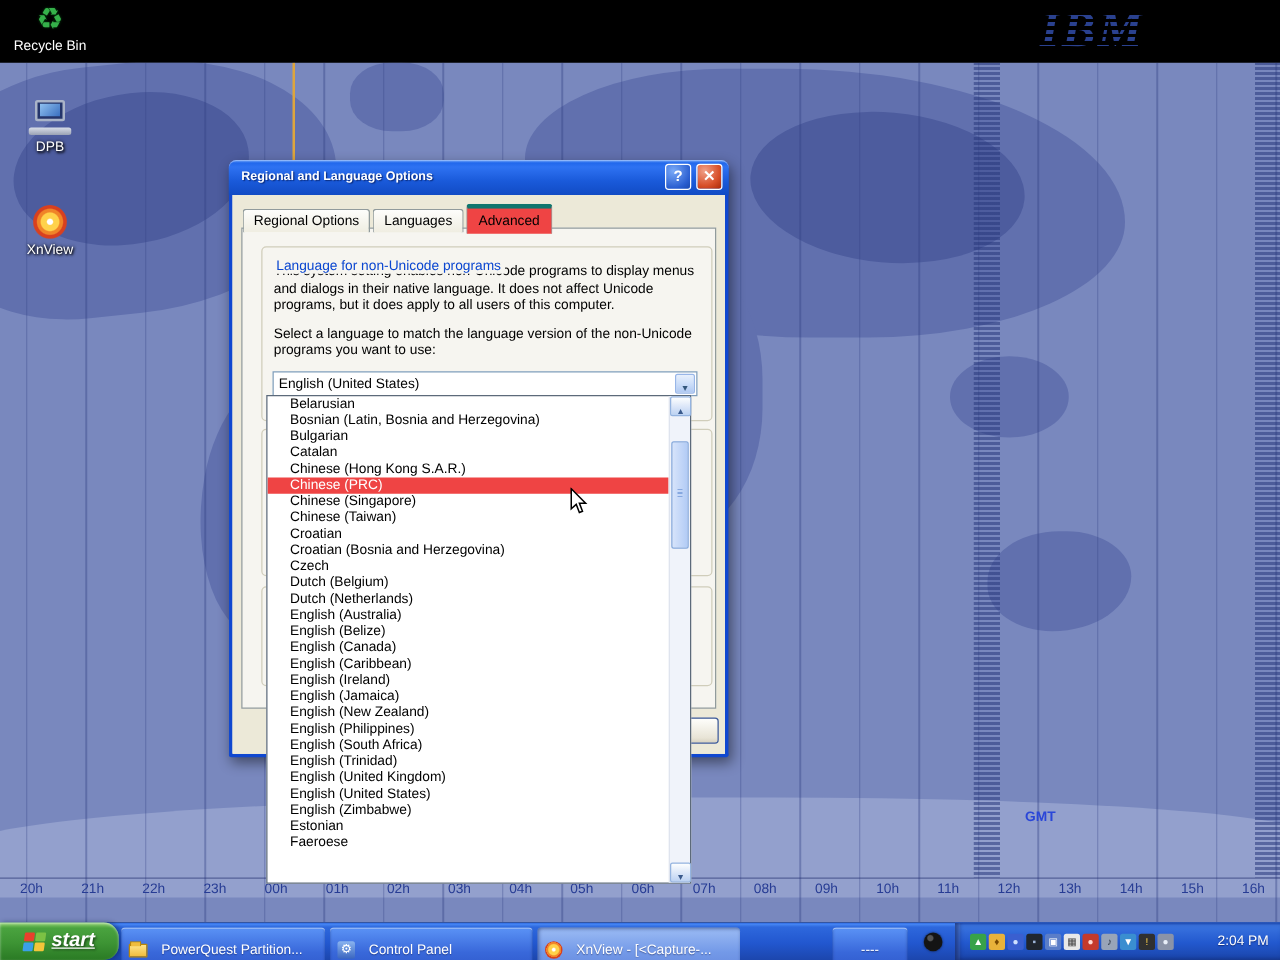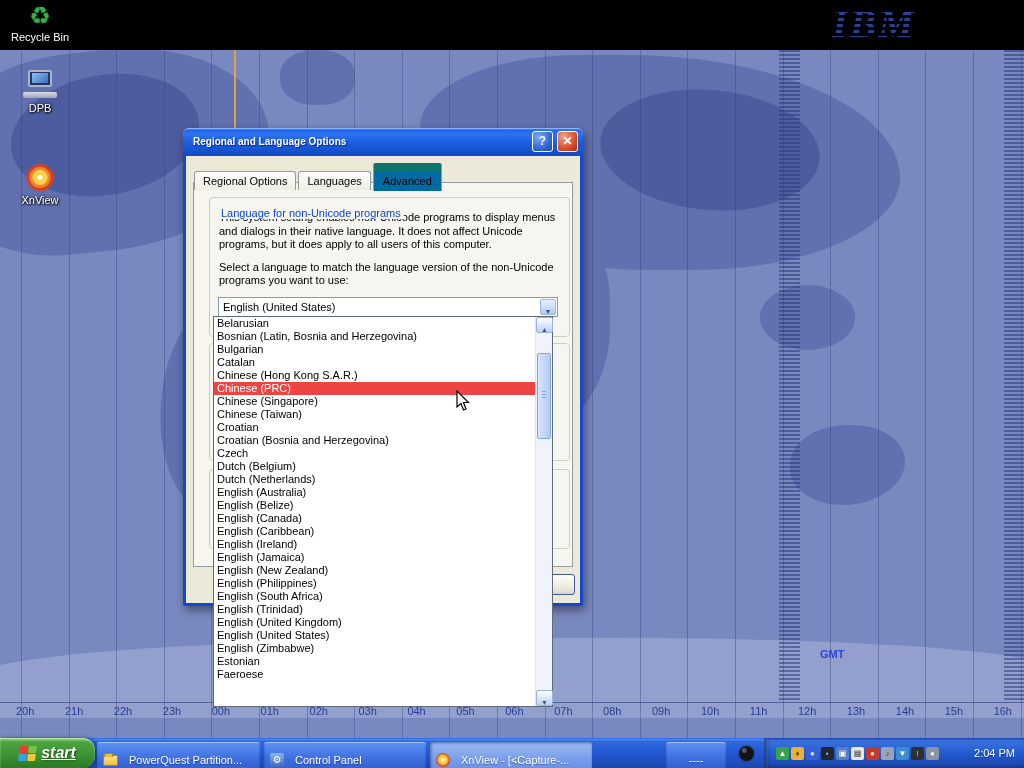--- a/index.html
+++ b/index.html
@@ -11,21 +11,21 @@
   .topband { position:absolute; left:0; top:0; width:1024px; height:50px; background:#000; z-index:2; }
   .ibm-wrap { position:absolute; right:92px; top:0px; width:100px; height:48px; }
   .ibm-text { font:italic 900 40px "Liberation Serif", serif; color:#2a418f; letter-spacing:2px; }
   .ibm-stripes { position:absolute; left:-4px; right:-4px; top:0; bottom:0; background:repeating-linear-gradient(to bottom, rgba(0,0,0,0) 0 3px, #000 3px 6px); }
 
   
   .deskicon { position:absolute; width:64px; text-align:center; z-index:5; cursor:default; }
   .deskicon .dlabel { display:block; margin-top:2px; font-size:11px; color:#fff; text-shadow:1px 1px 2px #000, 0 0 3px #000; }
   .recycle-pos { left:8px; top:3px; }
   .recycle-glyph { font-size:24px; color:#35b14a; text-shadow:0 0 2px #0a5a18; line-height:26px; display:block; }
-  .dpb-pos { left:8px; top:70px; }
+  .dpb-pos { left:8px; top:80px; }
   .xnv-pos { left:8px; top:164px; }
   .laptop-ic { display:block; margin:0 auto; width:36px; height:30px; position:relative; }
   .laptop-screen { position:absolute; left:6px; top:0; width:24px; height:17px; background:#24356b; border:2px solid #aab4c8; border-radius:2px; }
   .laptop-glow { position:absolute; left:10px; top:3px; width:16px; height:10px; background:linear-gradient(135deg,#8fc0f0,#3a6fc0); }
   .laptop-base { position:absolute; left:1px; bottom:2px; width:34px; height:6px; background:linear-gradient(#d8dde8,#9aa2b4); border-radius:2px; }
   .xnv-ic { display:block; margin:0 auto; width:28px; height:28px; border-radius:50%;
             background:radial-gradient(circle at 50% 48%, #fff 0 2px, #ffd24a 3px 7px, #f08428 8px 10px, #d8401f 11px 13px, rgba(0,0,0,0) 14px); }
 
   
   .wallpaper { position:absolute; left:0; top:50px; width:1024px; height:688px; background:#7988be; overflow:hidden; z-index:1; }
@@ -50,21 +50,21 @@
   .titletext { position:absolute; left:10px; top:0; line-height:28px; font-size:10px; font-weight:bold; color:#fff; text-shadow:1px 1px 1px #0a2a7a; }
   .tb-btn { position:absolute; top:3px; width:21px; height:21px; border:1px solid #fff; border-radius:3px;
             font-size:12px; font-weight:bold; color:#fff; text-align:center; line-height:19px; cursor:pointer; }
   .helpbtn { right:30px; background:radial-gradient(circle at 30% 25%, #7aaaf8, #2a5ed0 70%, #1a48b0); }
   .closebtn { right:5px; background:radial-gradient(circle at 30% 25%, #f0a088, #d8502a 60%, #a82808); }
   .dialog-body { position:absolute; left:0; right:0; top:28px; bottom:0; background:#ece9d8; }
 
   .tabs { position:absolute; left:8px; top:7px; display:flex; align-items:flex-end; z-index:3; }
   .tab { font-size:11px; color:#000; padding:3px 8px; background:linear-gradient(#fdfdfb,#efede1);
          border:1px solid #919b9c; border-bottom:none; border-radius:3px 3px 0 0; margin-right:2px; cursor:pointer; }
-  .tab.active { background:#0369a1; border-top:8px solid #0f766e; padding:4px 9px; margin-bottom:-1px; z-index:4; position:relative; }
+  .tab.active { background:#ef4444; border-top:4px solid #0f766e; padding:4px 9px; margin-bottom:-1px; z-index:4; position:relative; }
 
   .tabpage { position:absolute; left:7px; right:7px; top:26px; height:385px; background:#f6f5f0;
              border:1px solid #919b9c; }
   .groupbox { position:absolute; left:15px; top:14px; width:361px; height:140px;
               border:1px solid #d0cdba; border-radius:4px; padding-top:13px; }
   .group-title { position:absolute; left:8px; top:-7px; padding:0 3px; background:#f6f5f0; font-size:11px; color:#0a46d0;margin-top:16px; }
   .gpara { font-size:11px; line-height:13.5px; color:#000; margin:0 10px 9px 9px; }
   .combobox { position:relative; margin-left:8px; width:340px; height:20px; background:#fff; border:1px solid #7f9db9; cursor:default; }
   .combo-value { display:block; font-size:11px; line-height:18px; padding-left:4px; color:#000;
                  white-space:nowrap; overflow:hidden; }
@@ -76,21 +76,21 @@
   .covergroup { position:absolute; left:15px; width:361px; border:1px solid #d0cdba; border-radius:4px; background:rgba(0,0,0,0); }
   .cg2 { top:160px; height:118px; }
   .cg3 { top:286px; height:80px; }
   .dlg-btn-partial { position:absolute; right:5px; bottom:8px; width:70px; height:21px;
                      background:linear-gradient(#fefefb,#e8e4d6 80%,#d8d2c0); border:1px solid #3c5a9c; border-radius:3px; }
 
   
   .droplist { position:absolute; left:213px; top:316px; width:340px; height:391px; background:#fff;
               border:1px solid #5c6a7a; z-index:25; }
   .droplist-items { position:absolute; left:0; top:0; right:17px; bottom:0; overflow:hidden; }
-  .dropitem { height:13px; line-height:13px; font-size:11px; padding-left:3px; color:#000; white-space:nowrap; overflow:hidden; cursor:default; }
+  .dropitem { height:13px; line-height:13px; font-size:11px; padding-left:18px; color:#000; white-space:nowrap; overflow:hidden; cursor:default; }
   .dropitem.selected { background:#ef4444; color:#fff; }
   .vscroll { position:absolute; right:0; top:0; bottom:0; width:17px; background:#f0f3fa; border-left:1px solid #dfe4ee; }
   .scr-btn { position:absolute; left:0; width:17px; height:16px; background:linear-gradient(#fdfefe,#d9e5f8 55%,#bcd2f2);
              border:1px solid #95b4e0; border-radius:2px; text-align:center; cursor:pointer; }
   .scr-up { top:0; }
   .scr-down { bottom:0; }
   .scr-arr { font-size:7px; line-height:14px; color:#3a5a8c; }
   .scr-thumb { position:absolute; left:1px; right:1px; top:36px; height:86px;
                background:linear-gradient(to right,#d7e4fb,#b2cbf5); border:1px solid #84a8dc; border-radius:2px; cursor:grab; }
   .scr-thumb::after { content:""; position:absolute; left:4px; right:4px; top:50%; margin-top:-5px; height:9px;

